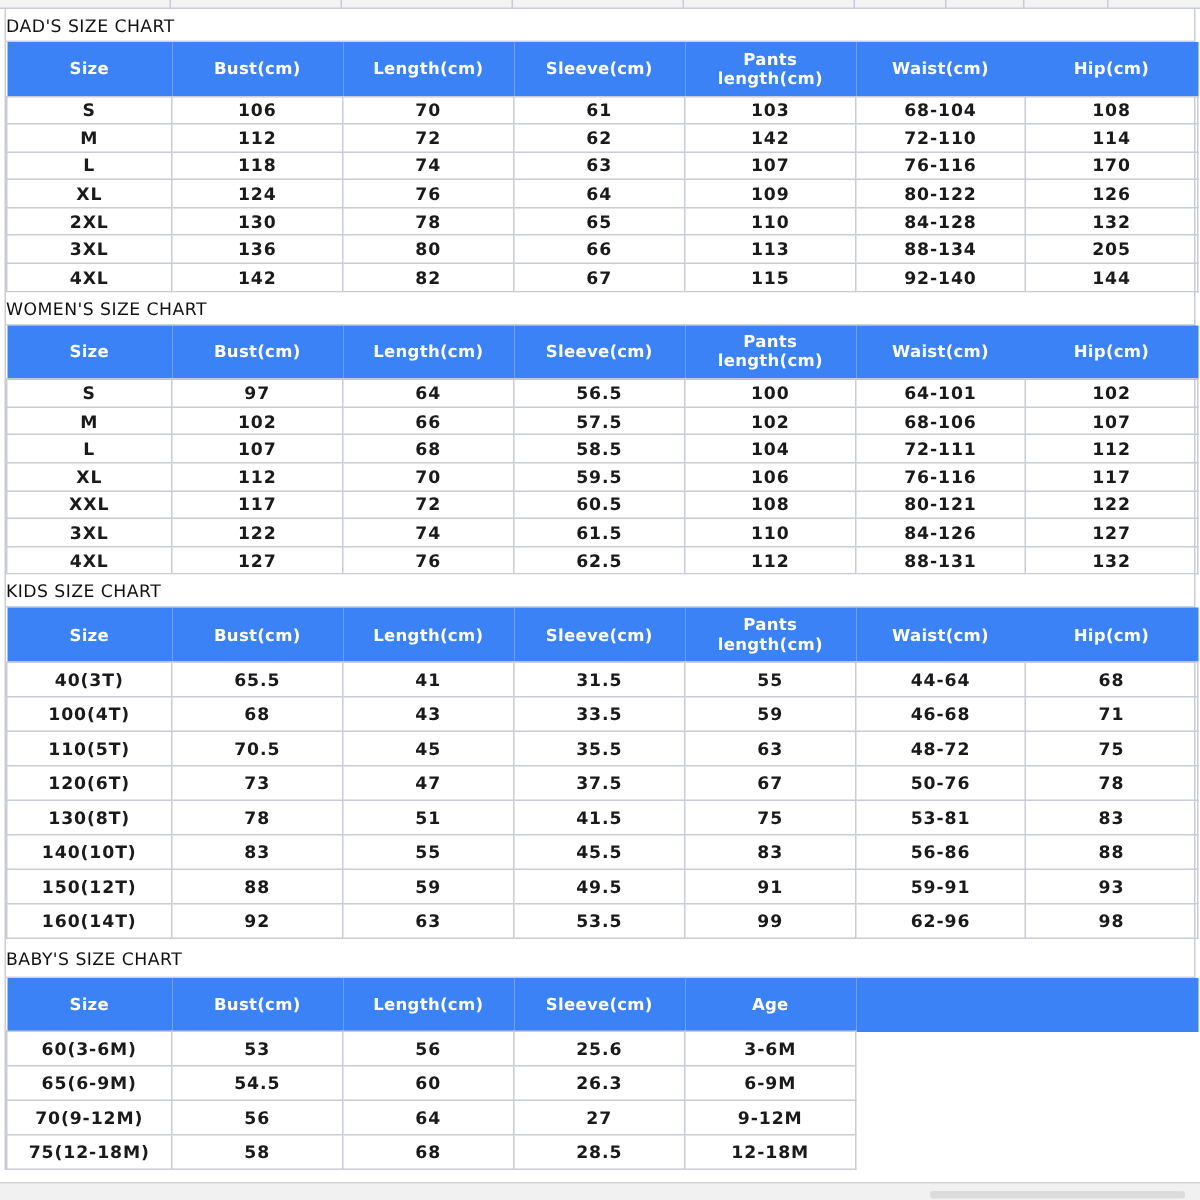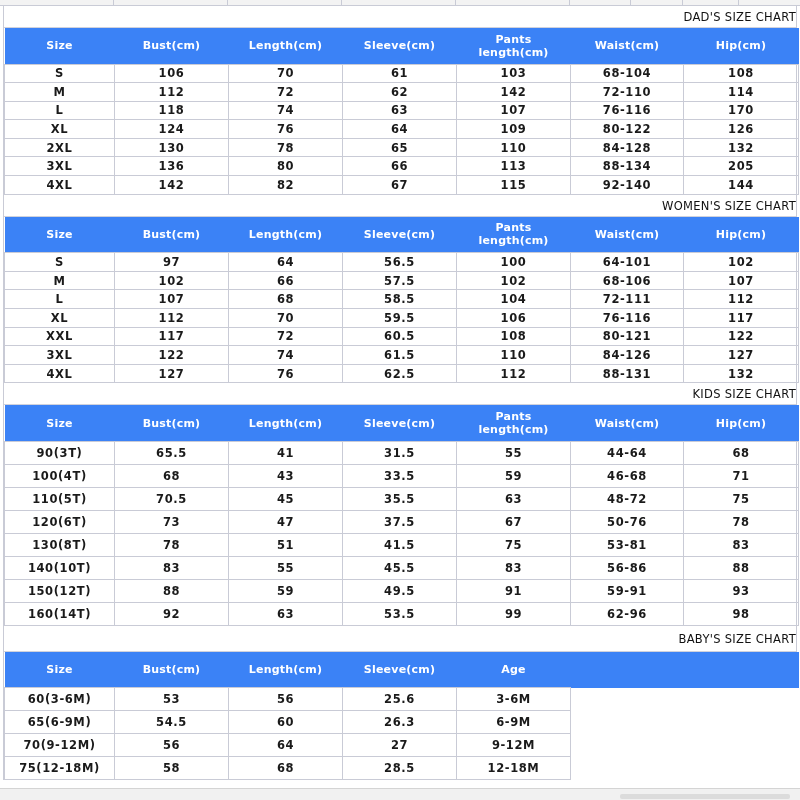--- a/index.html
+++ b/index.html
@@ -4,21 +4,21 @@
 <style>
   * { box-sizing: border-box; margin: 0; padding: 0; }
   html, body { width: 800px; height: 800px; overflow: hidden; background: #ffffff; }
   body { font-family: "DejaVu Sans", "Liberation Sans", sans-serif; color: #111; position: relative; }
 
   .top-strip { position: absolute; left: 0; top: 0; width: 800px; height: 6px; background: #f3f3f3; border-bottom: 1px solid #c9cbd6; }
   .top-strip span { position: absolute; top: 0; width: 1px; height: 6px; background: #c9cbd6; }
 
   .sheet { position: absolute; left: 3px; top: 6px; width: 794px; border-left: 1px solid #c9cbd6; border-right: 1px solid #c9cbd6; }
 
-  .section-title { height: 22px; line-height: 22px; text-align: right; font-size: 11.5px; letter-spacing: 0.3px; color: #111; background: #fff; border-bottom: 1px solid #d0d2dc; }
+  .section-title { height: 22px; line-height: 22px; text-align: left; font-size: 11.5px; letter-spacing: 0.3px; color: #111; background: #fff; border-bottom: 1px solid #d0d2dc; }
 
   table { border-collapse: collapse; width: 794px; table-layout: fixed; }
   col.c0 { width: 110px; } col.c1 { width: 114px; } col.c2 { width: 114px; }
   col.c3 { width: 114px; } col.c4 { width: 114px; } col.c5 { width: 113px; } col.c6 { width: 115px; }
 
   th { background: #3b82f6; color: #fff; font-weight: bold; font-size: 11px; height: 36px; text-align: center; line-height: 13px; letter-spacing: 0.2px; }
   td { text-align: center; font-size: 11.5px; font-weight: bold; color: #1a1a1a; border: 1px solid #c9cbd6; letter-spacing: 0.6px; }
   .dad td, .women td { height: 18.6px; }
   .kids td { height: 23px; }
   .baby td { height: 23px; }
@@ -238,21 +238,21 @@
       <th>Bust(cm)</th>
       <th>Length(cm)</th>
       <th>Sleeve(cm)</th>
       <th>Pants<br>length(cm)</th>
       <th>Waist(cm)</th>
       <th>Hip(cm)</th>
     </tr>
       </thead>
     <tbody>
         <tr>
-          <td>90(3T)</td>
+          <td>40(3T)</td>
           <td>65.5</td>
           <td>41</td>
           <td>31.5</td>
           <td>55</td>
           <td>44-64</td>
           <td>68</td>
         </tr>
         <tr>
           <td>100(4T)</td>
           <td>68</td>

